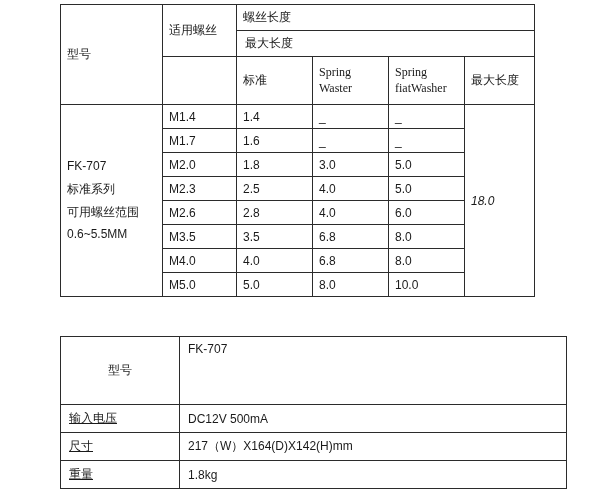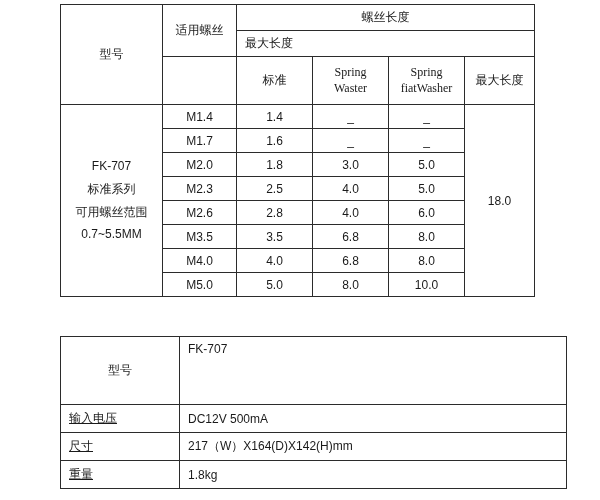--- a/index.html
+++ b/index.html
@@ -31,21 +31,21 @@
     table-layout: fixed;
   }
   .spec-table td,
   .spec-table th {
     border: 1px solid #2b2b2b;
     font-weight: normal;
     font-size: 12px;
     color: #1a1a1a;
     padding: 4px 6px;
     vertical-align: middle;
-    text-align: center;
+    text-align: left;
     background: #ffffff;
   }
   .col-model   { width: 102px; }
   .col-screw   { width: 74px;  }
   .col-std     { width: 76px;  }
   .col-spring  { width: 76px;  }
   .col-flat    { width: 76px;  }
   .col-max     { width: 70px;  }
   .row-h       { height: 26px; }
   .row-h-sm    { height: 24px; }
@@ -71,20 +71,21 @@
     vertical-align: top;
     line-height: 1.3;
   }
   .maxlen-head {
     vertical-align: middle;
     padding-left: 8px;
   }
   .maxlen-val {
     vertical-align: middle;
     padding-left: 8px;
+    font-style: italic;
   }
   .data-cell {
     padding-left: 8px;
     margin-left: 7px;
   }
   .dash { padding-left: 8px; }
 
   
   .info-table {
     position: absolute;
@@ -152,21 +153,21 @@
           <span>fiatWasher</span>
         </td>
         <td class="maxlen-head">最大长度</td>
       </tr>
 
       <tr class="row-h-sm">
         <td rowspan="8" class="model-cell">
           <span class="ln">FK-707</span>
           <span class="ln">标准系列</span>
           <span class="ln">可用螺丝范围</span>
-          <span class="ln">0.7~5.5MM</span>
+          <span class="ln">0.6~5.5MM</span>
         </td>
         <td class="data-cell">M1.4</td>
         <td class="data-cell">1.4</td>
         <td class="dash">_</td>
         <td class="dash">_</td>
         <td rowspan="8" class="maxlen-val">18.0</td>
       </tr>
       <tr class="row-h-sm">
         <td class="data-cell">M1.7</td>
         <td class="data-cell">1.6</td>

